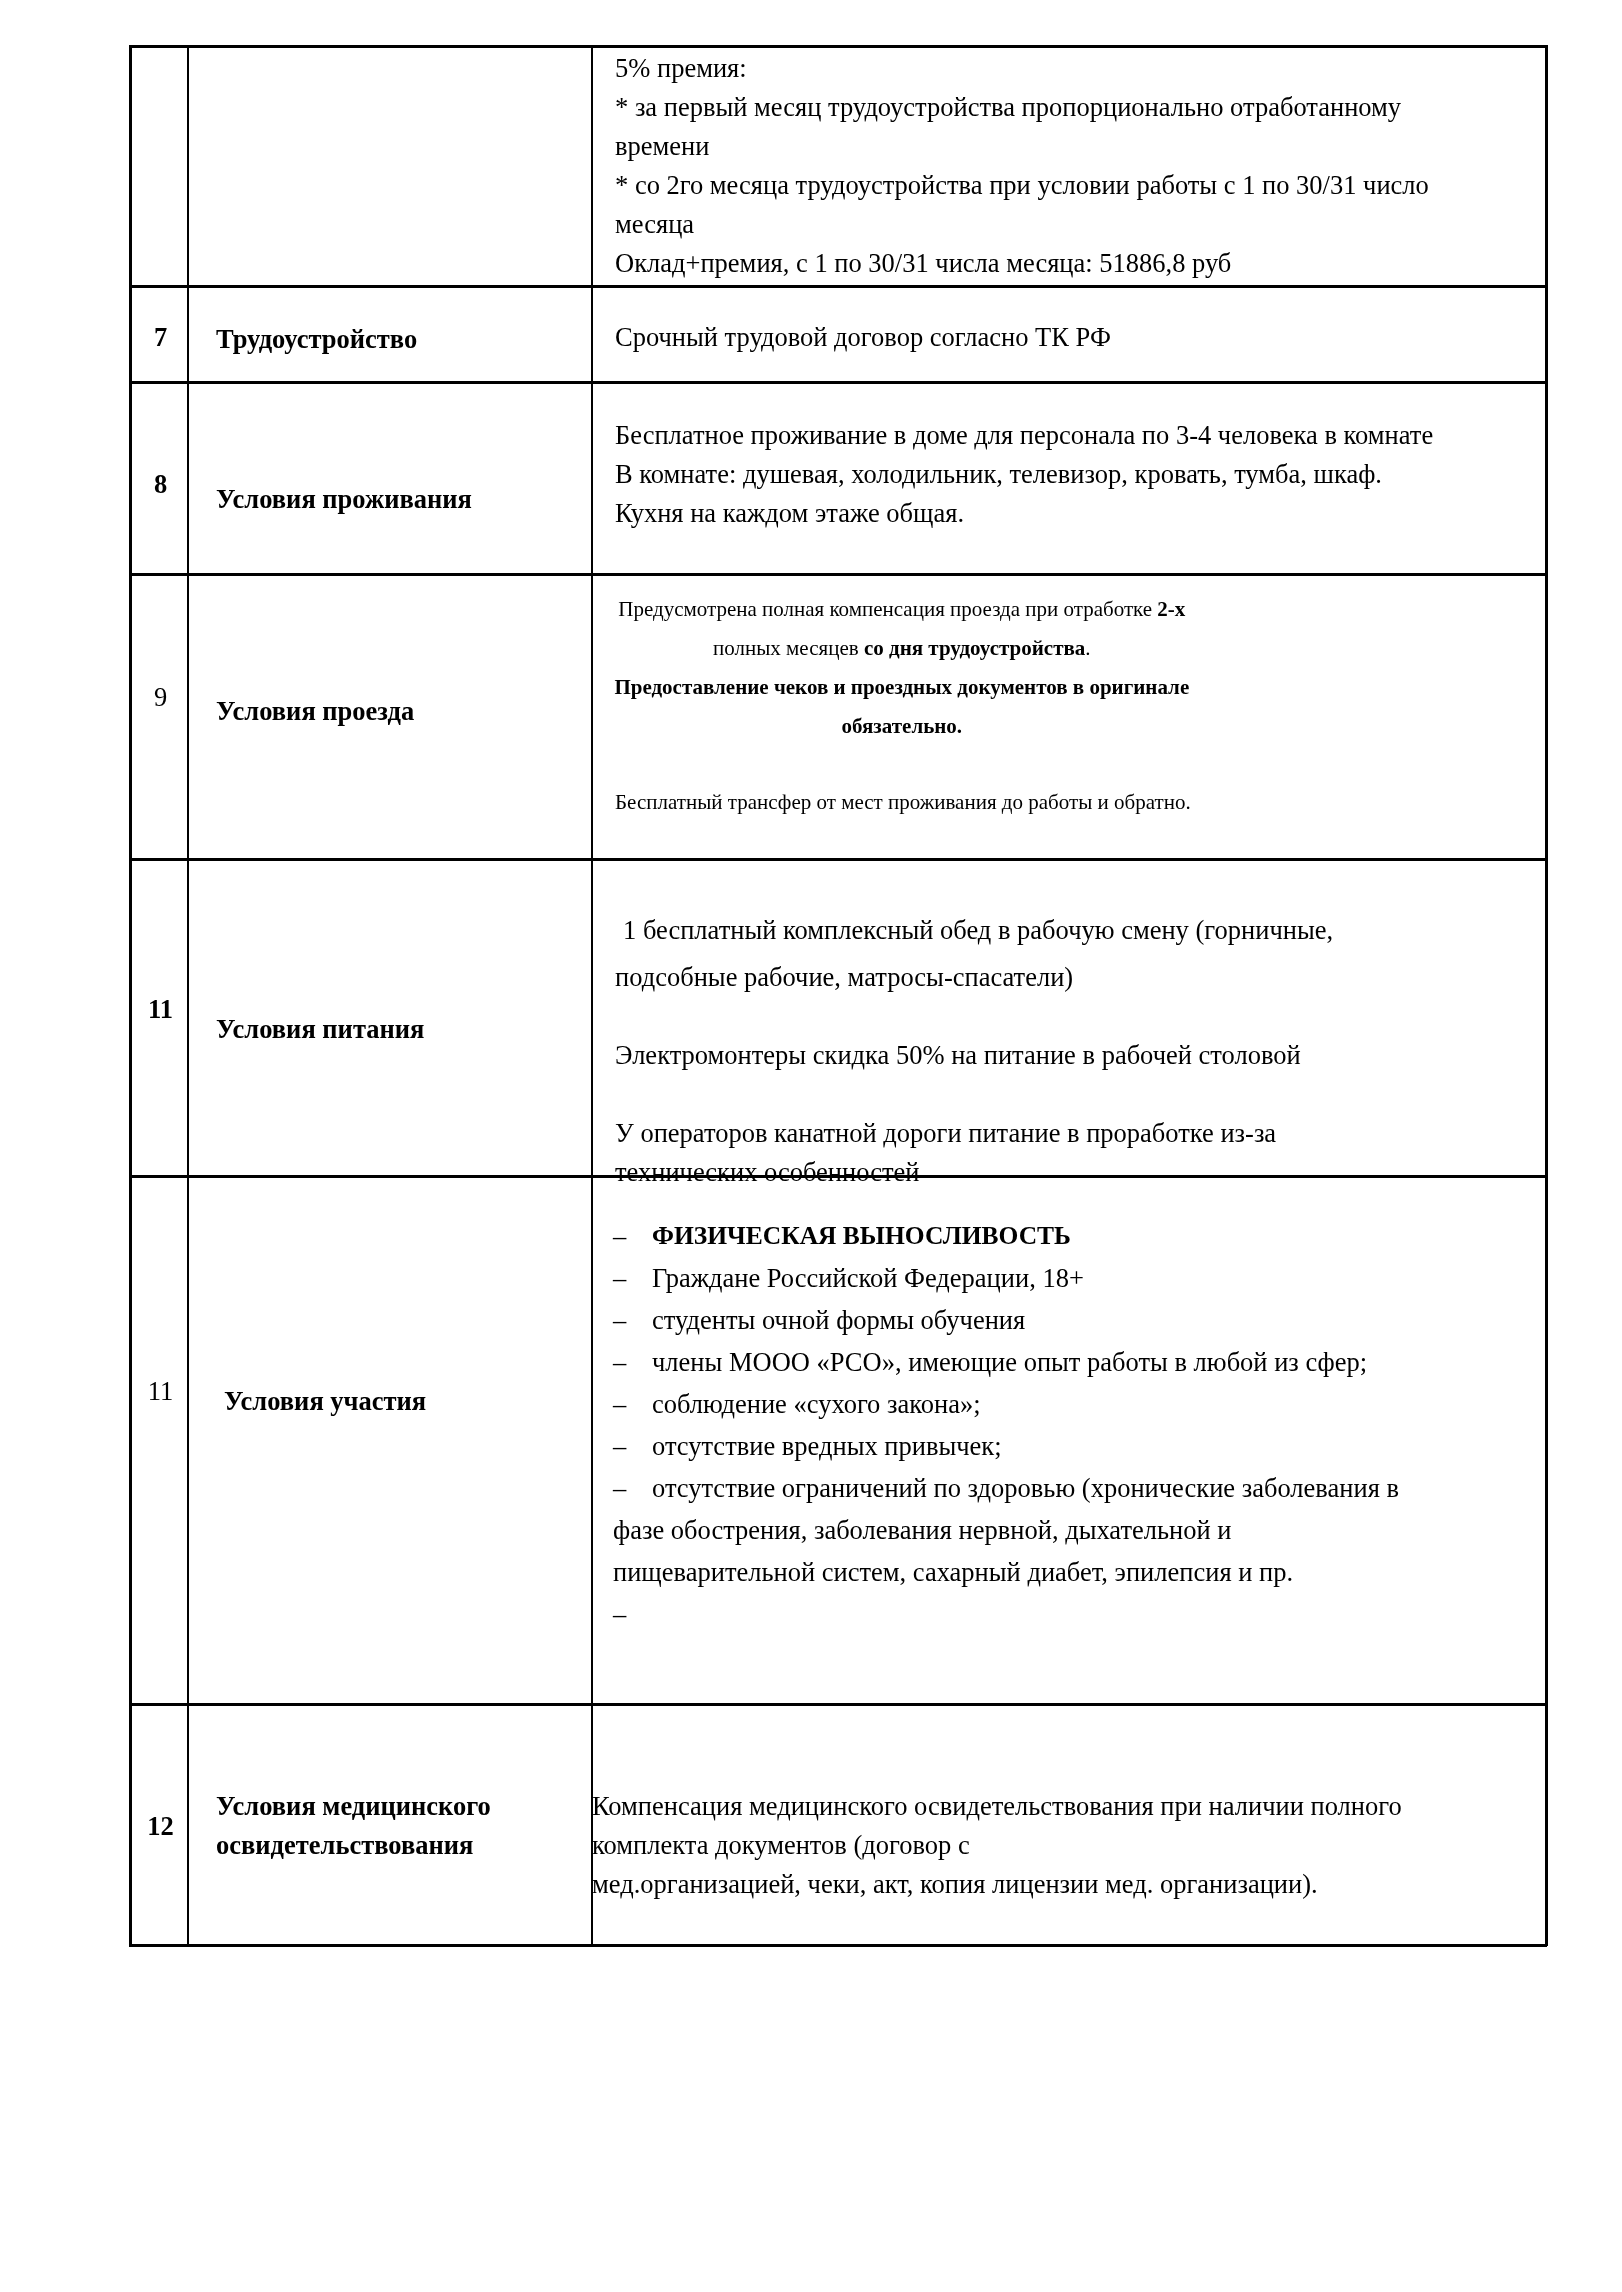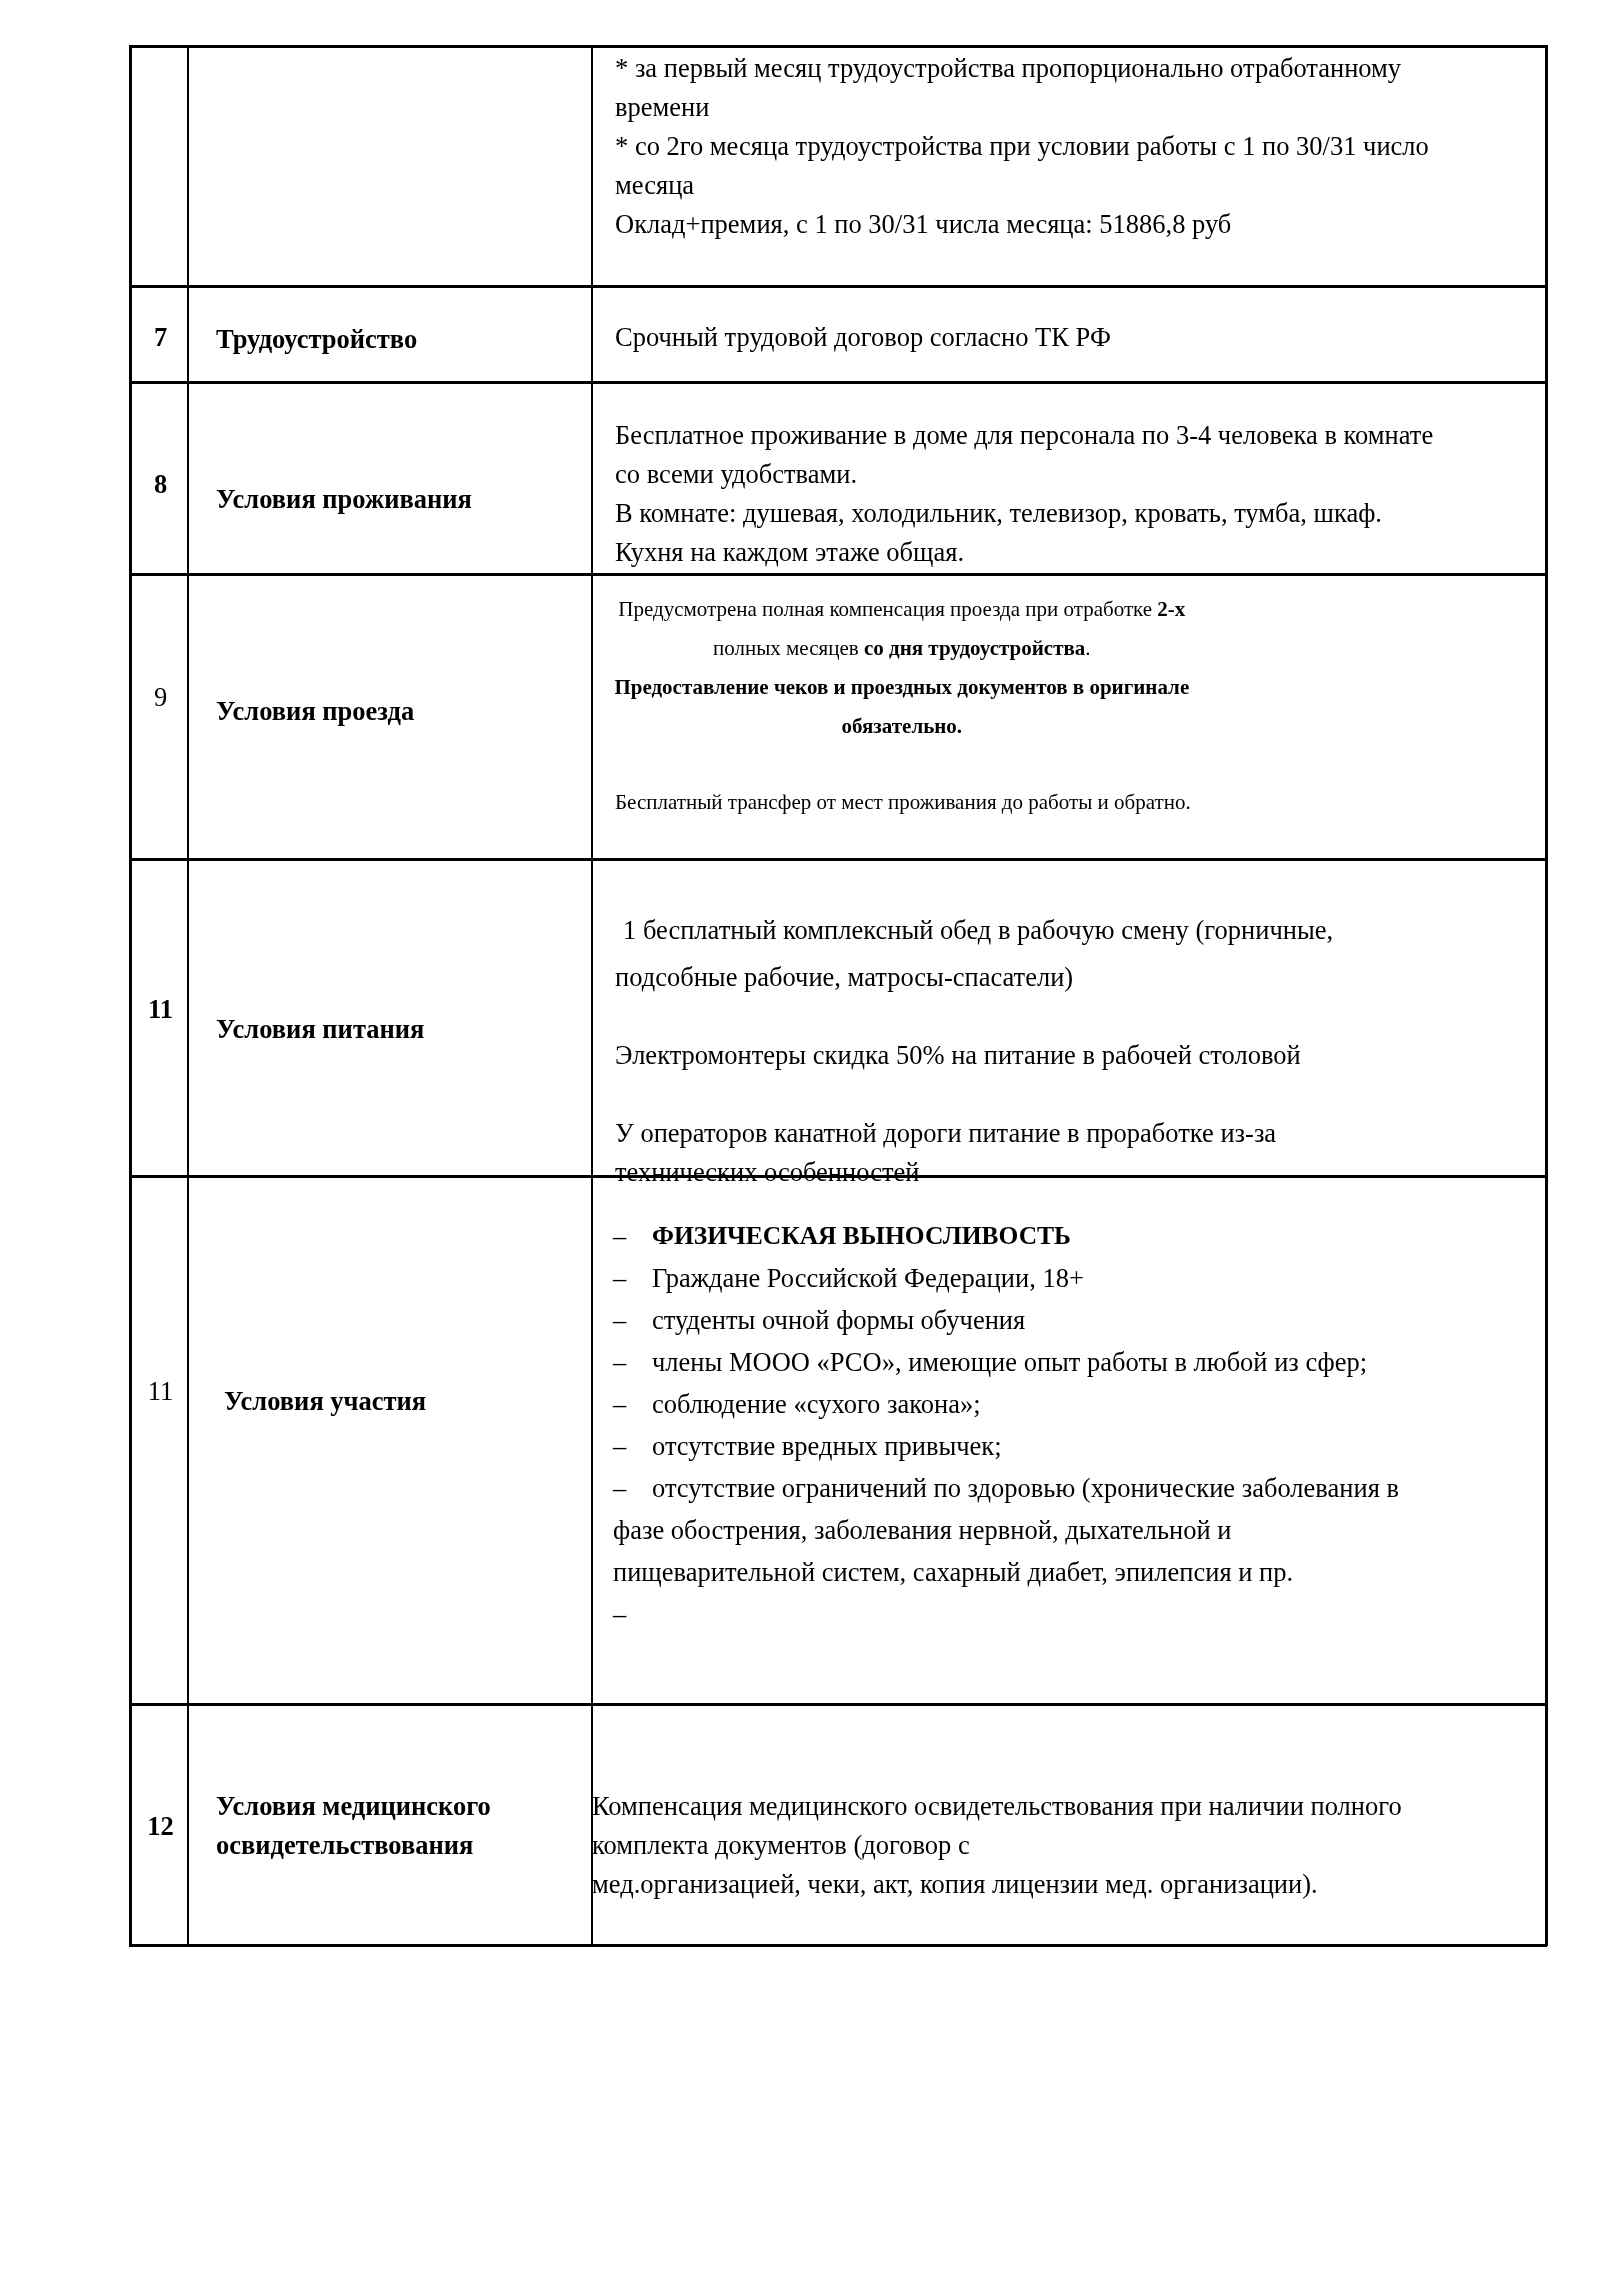--- a/index.html
+++ b/index.html
@@ -28,39 +28,39 @@
   <div class="hline" style="top:1175px;"></div>
   <div class="hline" style="top:1703px;"></div>
   <div class="hline" style="top:1944px;"></div>
 
   <div class="vline" style="left:129px; top:45px; height:1901px; width:2.9px;"></div>
   <div class="vline" style="left:187px; top:45px; height:1901px;"></div>
   <div class="vline" style="left:591px; top:45px; height:1901px;"></div>
   <div class="vline" style="left:1545px; top:45px; height:1901px; width:2.9px;"></div>
 
   <div style="position:absolute; left:615px; top:49px; font-size:26.5px; line-height:39px;">
+    <p style="margin:0">5% премия:</p>
     <p style="margin:0">* за первый месяц трудоустройства пропорционально отработанному</p>
     <p style="margin:0">времени</p>
     <p style="margin:0">* со 2го месяца трудоустройства при условии работы с 1 по 30/31 число</p>
     <p style="margin:0">месяца</p>
     <p style="margin:0">Оклад+премия, с 1 по 30/31 числа месяца: 51886,8 руб</p>
   </div>
 
   <div>
     <div class="num" style="position:absolute; left:132px; top:322px;">7</div>
     <div class="label" style="left:216px; top:320px;">Трудоустройство</div>
     <div style="position:absolute; left:615px; top:318px; font-size:26.5px; line-height:39px;">Срочный трудовой договор согласно ТК РФ</div>
   </div>
 
   <div>
     <div class="num" style="position:absolute; left:132px; top:469px;">8</div>
     <div class="label" style="left:216px; top:480px;">Условия проживания</div>
     <div style="position:absolute; left:615px; top:416px; font-size:26.5px; line-height:39px;">
       <p style="margin:0">Бесплатное проживание в доме для персонала по 3-4 человека в комнате</p>
-      <p style="margin:0">со всеми удобствами.</p>
       <p style="margin:0">В комнате: душевая, холодильник, телевизор, кровать, тумба, шкаф.</p>
       <p style="margin:0">Кухня на каждом этаже общая.</p>
     </div>
   </div>
 
   <div>
     <div class="num plain" style="position:absolute; left:132px; top:682px;">9</div>
     <div class="label" style="left:216px; top:692px;">Условия проезда</div>
     <div style="position:absolute; left:613px; top:590px; font-size:21px; line-height:39px;text-align:center;">
       <p style="margin:0"><span>Предусмотрена полная компенсация проезда при отработке </span><span class="b">2-х</span></p>

